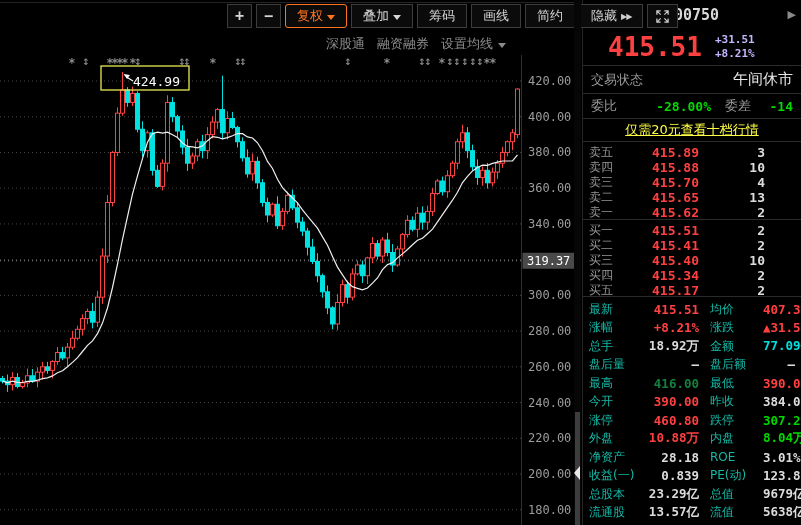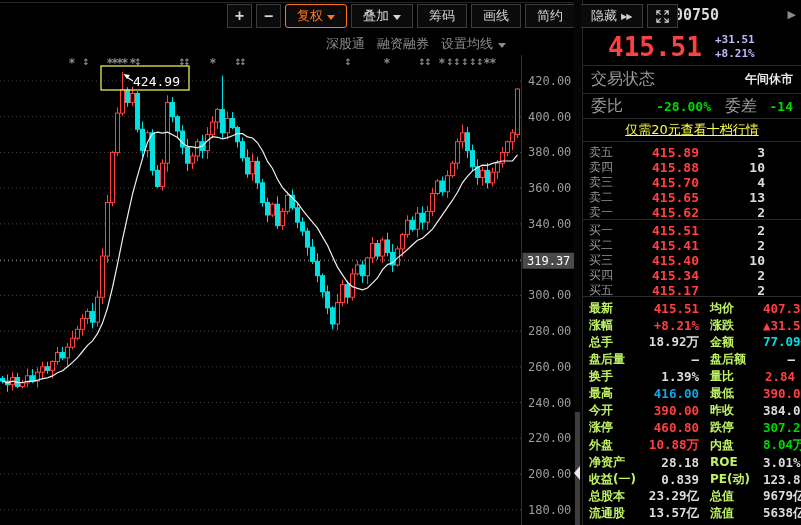--- a/index.html
+++ b/index.html
@@ -36,36 +36,36 @@
   .p-header { height:29px; display:flex; align-items:center; }
   .nav-arrow { color:#8a8a8a; font-size:11px; padding:0 5px; cursor:pointer; }
   .hd-center { flex:1; display:flex; align-items:center; justify-content:center; gap:9px; }
   .hd-code { color:#d9d9d9; font-size:15px; }
   .hd-name { color:#fff; font-size:19px; font-weight:bold; letter-spacing:1px; }
   .p-price { height:37px; display:flex; align-items:center; }
   .big-price { color:#ff4040; font-size:26px; margin-left:25px; line-height:30px; }
   .chg-stack { margin-left:13px; display:flex; flex-direction:column; justify-content:center; }
   .chg-stack span { color:#c4b5fd; font-size:11px; line-height:14px; }
   .p-status { height:28px; display:flex; align-items:center; justify-content:space-between; padding:0 8px; }
-  .lab { color:#9b9b9b; font-size:16px; }
-  .p-status .val { color:#e8e8e8; font-size:12px;font-weight:bold; }
+  .lab { color:#9b9b9b; font-size:13px; }
+  .p-status .val { color:#e8e8e8; font-size:15px; }
   .p-weibi { height:25px; display:grid; grid-template-columns:34px 86px 52px 1fr; align-items:center; padding:0 8px; }
   .p-weibi .gval { color:#00d800; font-size:13px; text-align:right; }
   .p-weibi .lab2 { padding-left:14px; }
   .p-link { height:23px; display:flex; align-items:center; justify-content:center; }
   .p-link a { color:#ffff45; font-size:13px; text-decoration:underline; cursor:pointer; }
   .ob { display:flex; flex-direction:column; justify-content:space-around; padding:2px 0; }
   .ob.sells { height:78px; } .ob.buys { height:77px; }
   .ob-row { display:grid; grid-template-columns:36px 74px 66px 1fr; align-items:center; padding:0 6px; height:15px; cursor:pointer; }
   .ob-l { color:#969696; font-size:12px; }
   .ob-p { color:#ff4040; font-size:13px; text-align:right; }
   .ob-v { color:#dcdcdc; font-size:13px; text-align:right; }
   .details { flex:1; display:flex; flex-direction:column; justify-content:space-around; padding:3px 0; }
   .dt-row { display:grid; grid-template-columns:58px 52px 64px 1fr; align-items:center; padding:0 6px; }
-  .dt-l { color:#bef264; font-size:12px; white-space:nowrap;font-weight:bold; }
+  .dt-l { color:#14b8a6; font-size:12px; white-space:nowrap; }
   .dt-l.second { padding-left:11px; }
   .dt-v { font-size:12.5px; text-align:right; white-space:nowrap; }
 </style>
 </head>
 <body>
 
 <div class="app">
 
   <div class="topline"></div>
 
@@ -520,28 +520,22 @@
           <span class="dt-l second">金额</span>
           <span class="dt-v num" style="color: rgb(0, 224, 224);">77.09亿</span>
         </div>
         <div class="dt-row">
           <span class="dt-l">盘后量</span>
           <span class="dt-v num" style="color: rgb(220, 220, 220);">—</span>
           <span class="dt-l second">盘后额</span>
           <span class="dt-v num" style="color: rgb(220, 220, 220);">—</span>
         </div>
         <div class="dt-row">
-          <span class="dt-l">换手</span>
-          <span class="dt-v num" style="color: rgb(220, 220, 220);">1.39%</span>
-          <span class="dt-l second">量比</span>
-          <span class="dt-v num" style="color: rgb(255, 64, 64);">2.84</span>
-        </div>
-        <div class="dt-row">
           <span class="dt-l">最高</span>
-          <span class="dt-v num" style="color: #0ea5e9;">416.00</span>
+          <span class="dt-v num" style="color: #15803d;">416.00</span>
           <span class="dt-l second">最低</span>
           <span class="dt-v num" style="color: rgb(255, 64, 64);">390.00</span>
         </div>
         <div class="dt-row">
           <span class="dt-l">今开</span>
           <span class="dt-v num" style="color: rgb(255, 64, 64);">390.00</span>
           <span class="dt-l second">昨收</span>
           <span class="dt-v num" style="color: rgb(220, 220, 220);">384.00</span>
         </div>
         <div class="dt-row">

